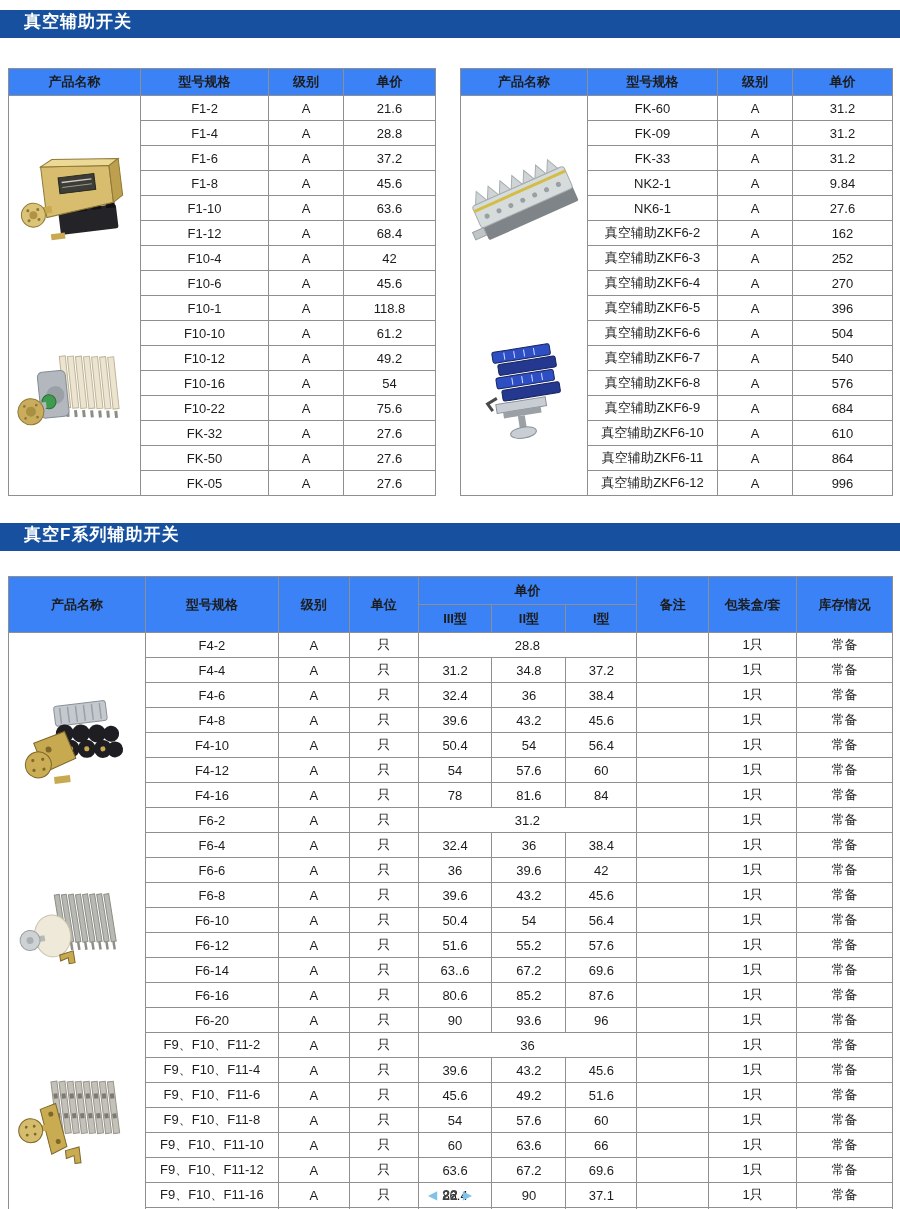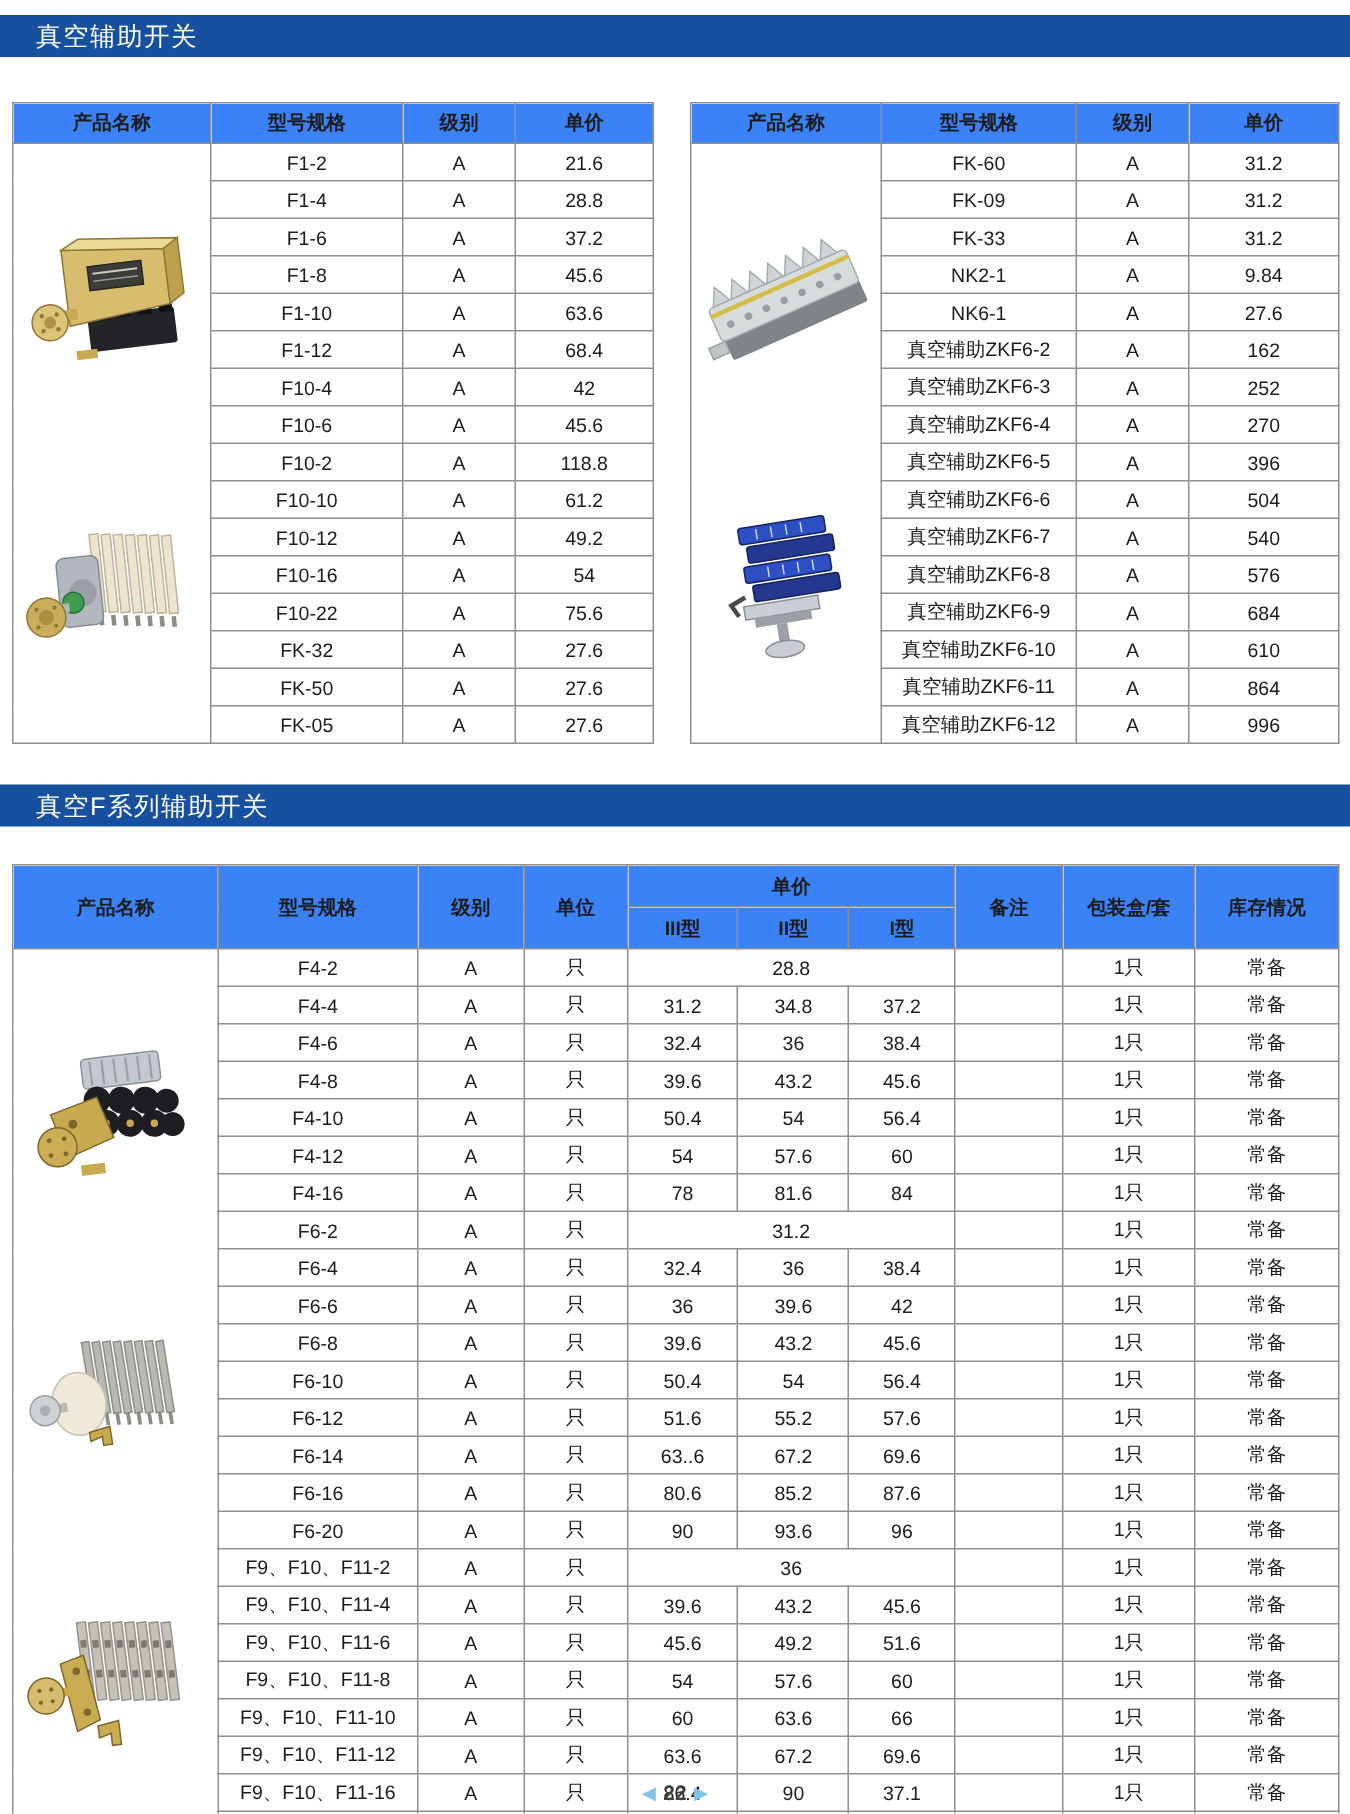--- a/index.html
+++ b/index.html
@@ -1,22 +1,22 @@
 <!DOCTYPE html>
 <html><head>
 <meta charset="utf-8">
 <style>
   html,body{margin:0;padding:0}
   body{
     width:900px;height:1209px;background:#ffffff;position:relative;overflow:hidden;
     font-family:"Liberation Sans","DejaVu Sans",sans-serif;
   }
   .bar{
-    height:28px;background:#16509e;color:#fff;display:flex;align-items:center;
-    padding-left:24px;font-size:17px;font-weight:normal;letter-spacing:1px;
+    height:28px;background:#16509e;color:#fff;display:flex;
+    padding-left:24px;font-size:17px;font-weight:bold;letter-spacing:1px;
   }
   .bar1{margin-top:10px}
   .bar2{margin-top:27px}
   .toptables{display:flex;justify-content:space-between;margin:30px 7px 0 8px}
   table{border-collapse:collapse;table-layout:fixed;background:#fff}
   th,td{
     border:1px solid #8f8f8f;text-align:center;vertical-align:middle;
     font-size:13px;color:#1c1c1c;padding:0;overflow:hidden;white-space:nowrap;
   }
   th{background:#3b82f6;font-weight:bold;height:26px}
@@ -150,21 +150,21 @@
           <td>F10-4</td>
           <td>A</td>
           <td>42</td>
         </tr>
         <tr>
           <td>F10-6</td>
           <td>A</td>
           <td>45.6</td>
         </tr>
         <tr>
-          <td>F10-2</td>
+          <td>F10-1</td>
           <td>A</td>
           <td>118.8</td>
         </tr>
         <tr>
           <td>F10-10</td>
           <td>A</td>
           <td>61.2</td>
         </tr>
         <tr>
           <td>F10-12</td>

